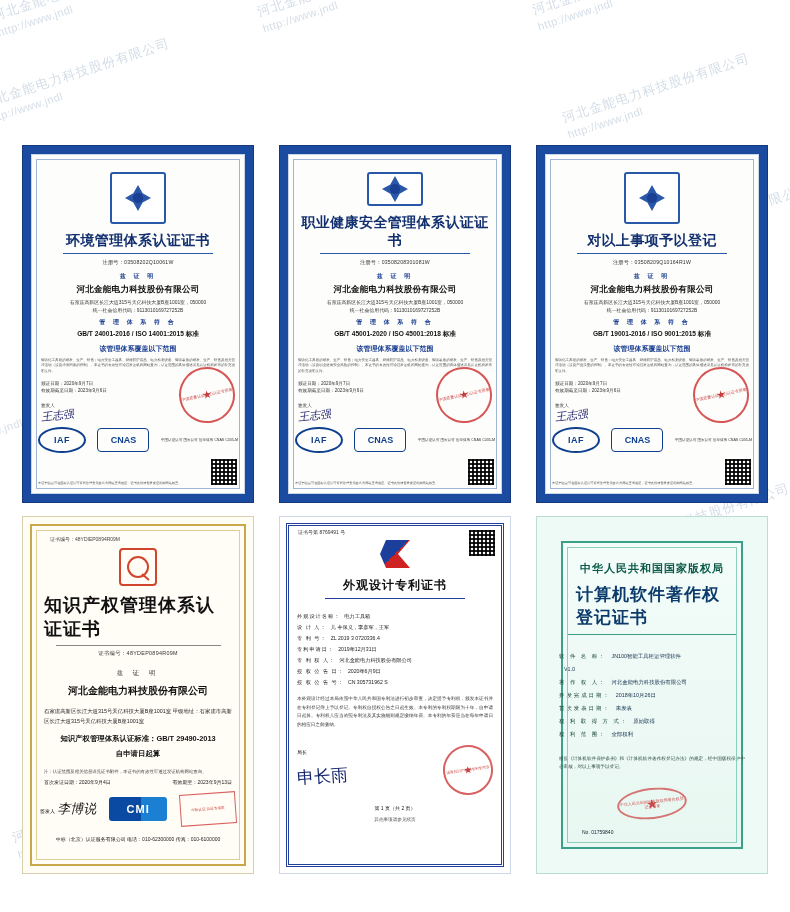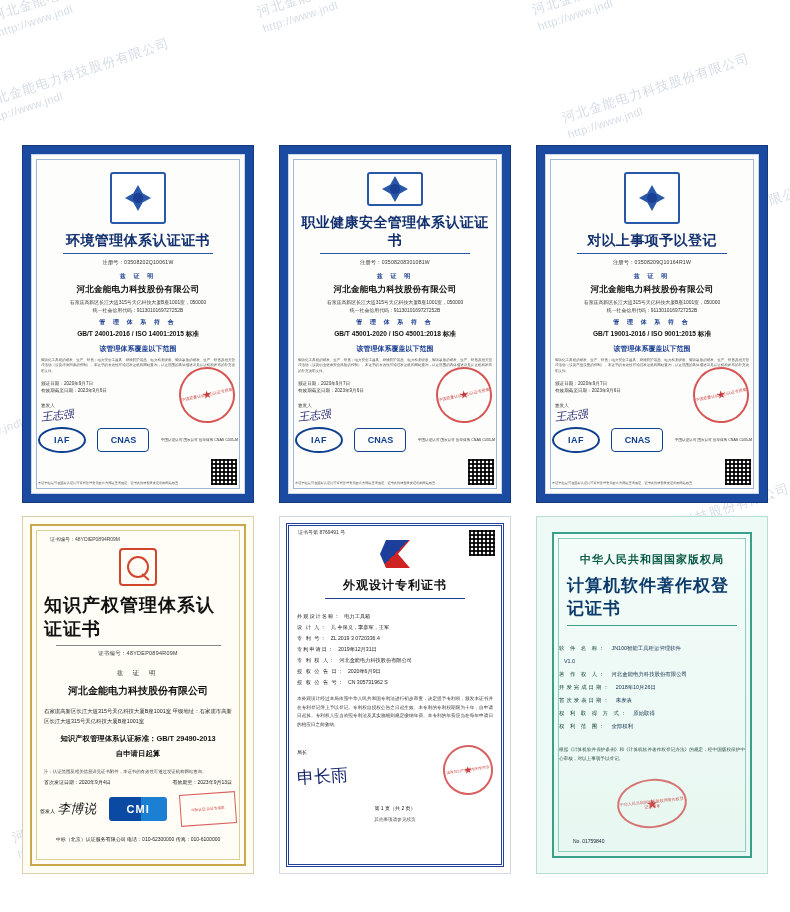--- a/index.html
+++ b/index.html
@@ -319,21 +319,21 @@
     position:relative;transform:rotate(-8deg);
   }
   .pt-redstamp .star{position:absolute;left:50%;top:50%;transform:translate(-50%,-50%);font-size:10px;}
   .pt-date{margin-top:10px;font-size:5px;color:#222;}
   .pt-qr{position:absolute;right:14px;top:12px;}
 
   
   .cp{
     background:#eefaf6;
     border:1px solid #b9ddd2;
-    padding:15px;
+    padding:24px;
   }
   .cp-inner{
     height:100%;box-sizing:border-box;
     border:2px solid #3aa188;
     background:linear-gradient(180deg,#f3fcf9 0%,#e8f7f1 100%);
     position:relative;
     padding:12px 13px;
     display:flex;flex-direction:column;align-items:center;
   }
   .cp-inner:before{

